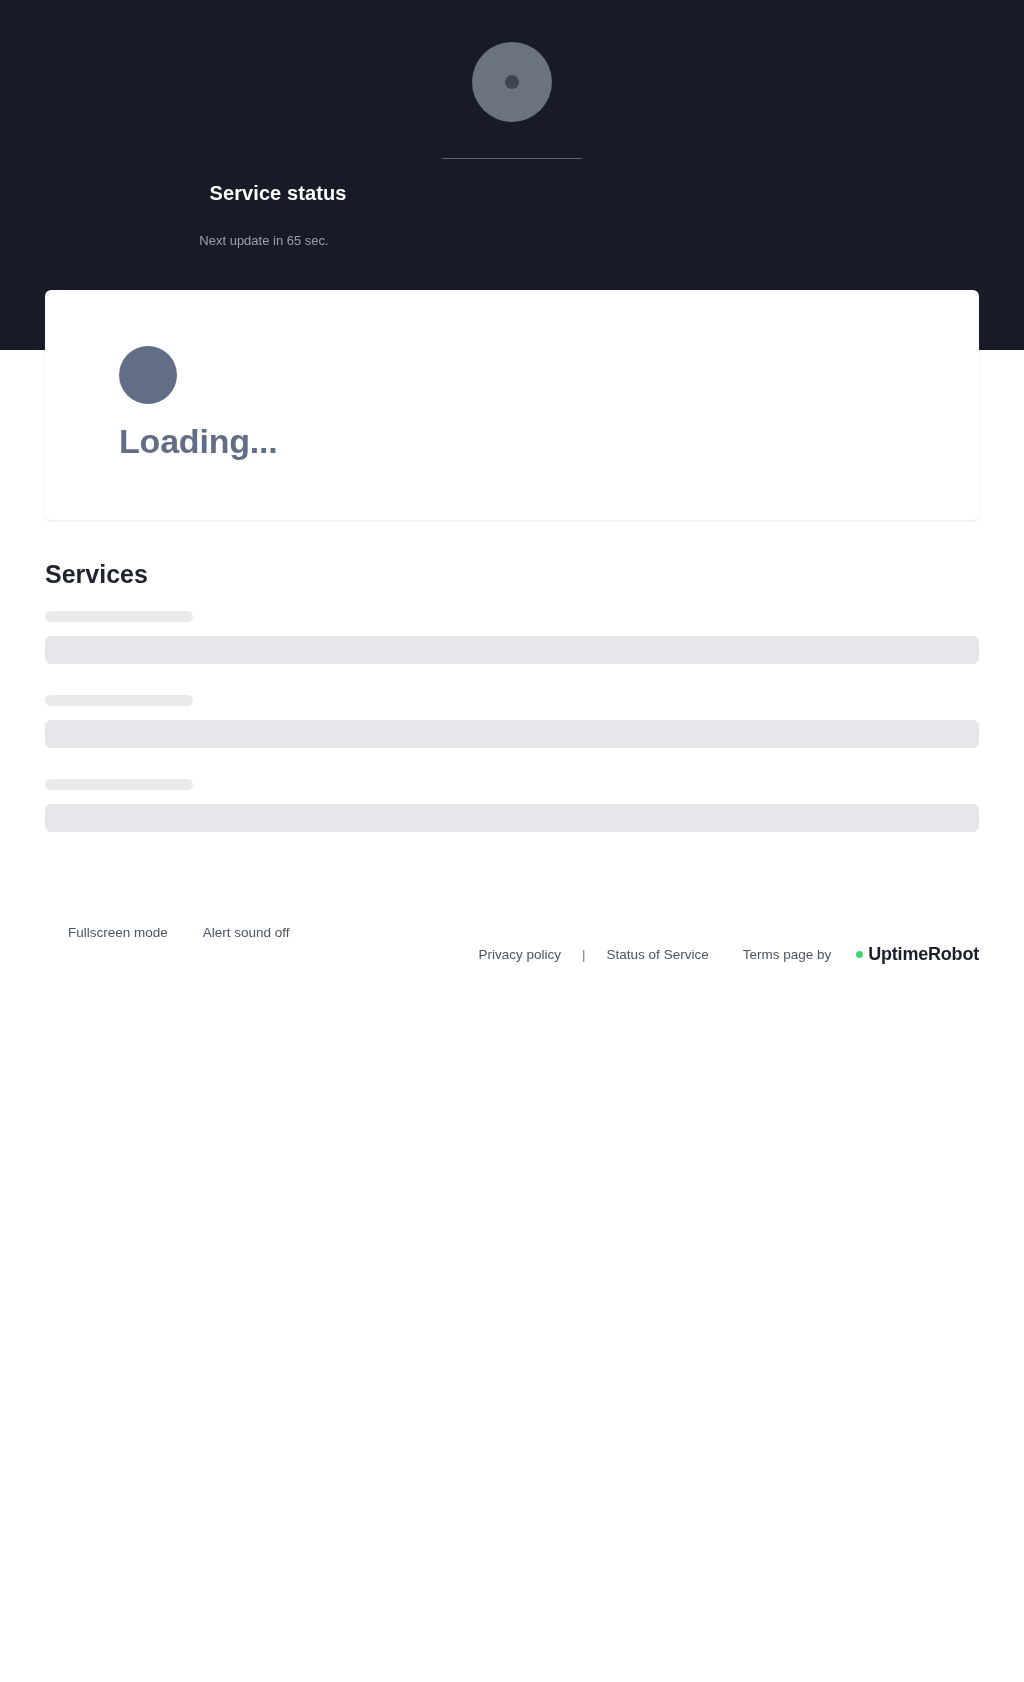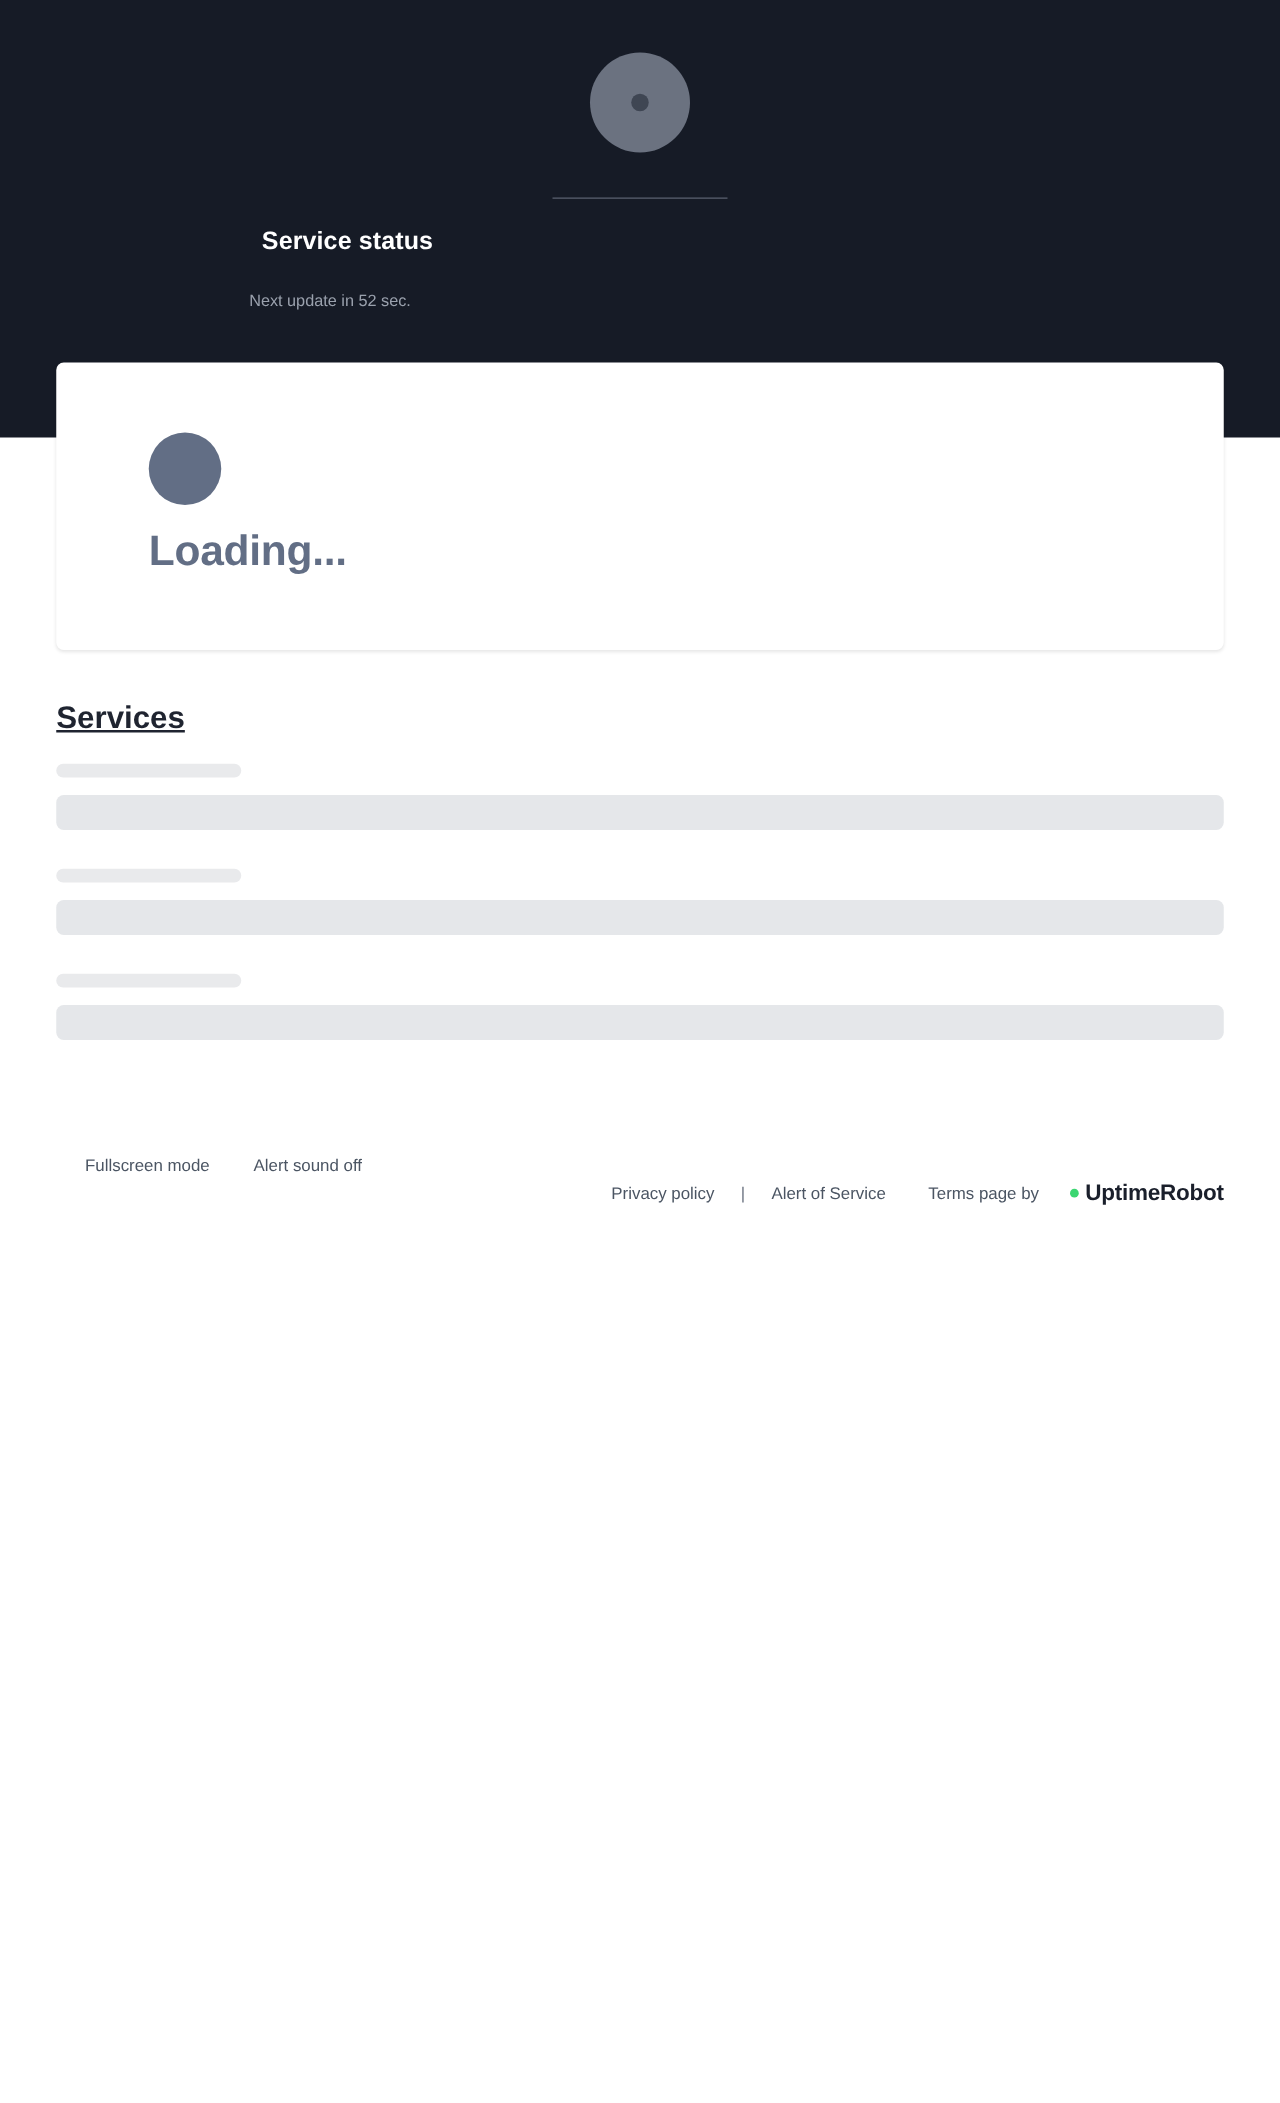--- a/index.html
+++ b/index.html
@@ -123,21 +123,20 @@
     position: absolute;
     top: 560px;
     left: 45px;
     width: 934px;
   }
   .services-title {
     font-size: 25px;
     font-weight: bold;
     color: #1f2430;
     margin: 0 0 22px 0;
-    text-decoration: underline;
   }
   .skeleton-group { margin-bottom: 31px; }
   .skeleton-label {
     width: 148px;
     height: 11px;
     border-radius: 6px;
     background: #e9eaec;
     margin-bottom: 14px;
   }
   .skeleton-bar {
@@ -203,21 +202,21 @@
 </style>
 </head>
 <body>
 
 <div class="hero">
   <div class="hero-logo-wrap">
     <div class="hero-logo"></div>
   </div>
   <div class="hero-divider"></div>
   <div class="hero-title">Service status</div>
-  <div class="hero-sub2">Next update in 52 sec.</div>
+  <div class="hero-sub2">Next update in 65 sec.</div>
 </div>
 
 <div class="card">
   <div class="status-dot-big"></div>
   <div class="loading-text">Loading...</div>
 </div>
 
 <div class="services-wrap">
   <h2 class="services-title">Services</h2>
 
@@ -236,20 +235,20 @@
 </div>
 
 <div class="footer">
   <div class="footer-left">
     <a href="#">Fullscreen mode</a>
     <a href="#">Alert sound off</a>
   </div>
   <div class="footer-right">
     <a href="#">Privacy policy</a>
     <span class="sep">|</span>
-    <a href="#">Alert of Service</a>
+    <a href="#">Status of Service</a>
     <span class="status-by">Terms page by</span>
     <span class="brand">
       <span class="brand-dot"></span>
       <span>UptimeRobot</span>
     </span>
   </div>
 </div>
 
 </body></html>

